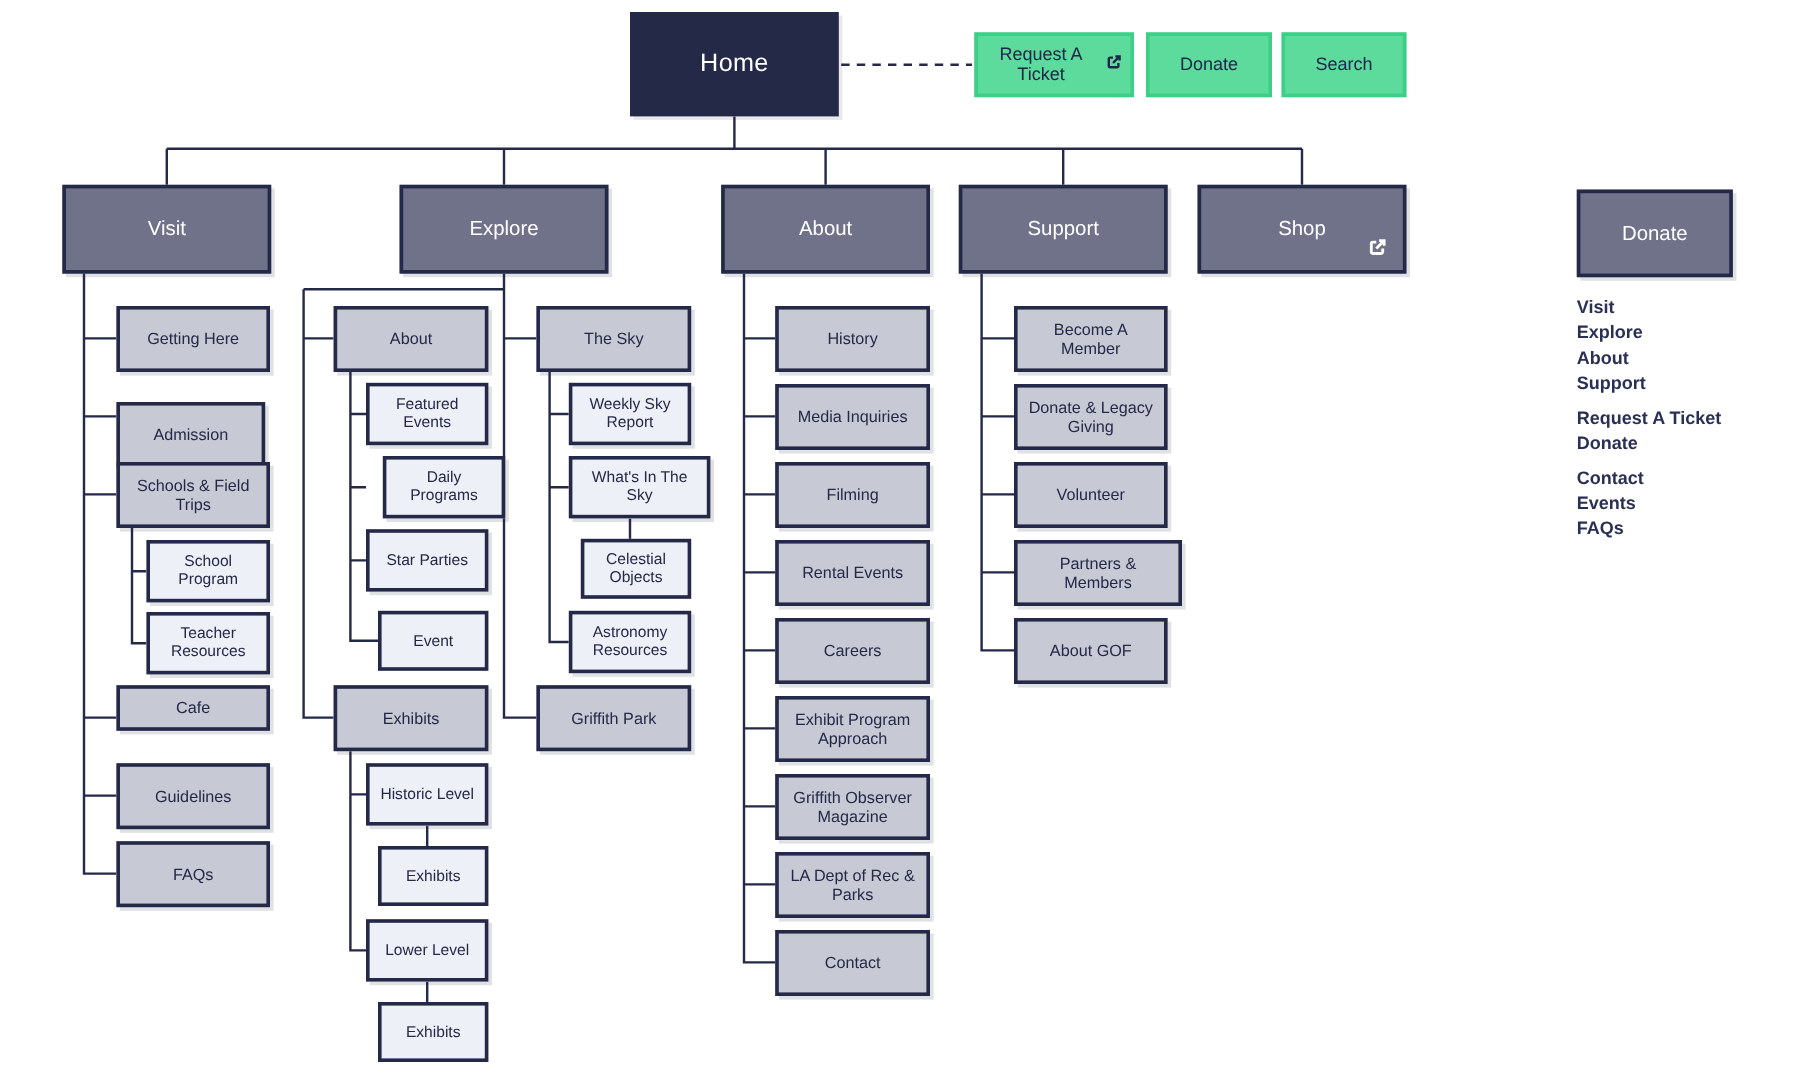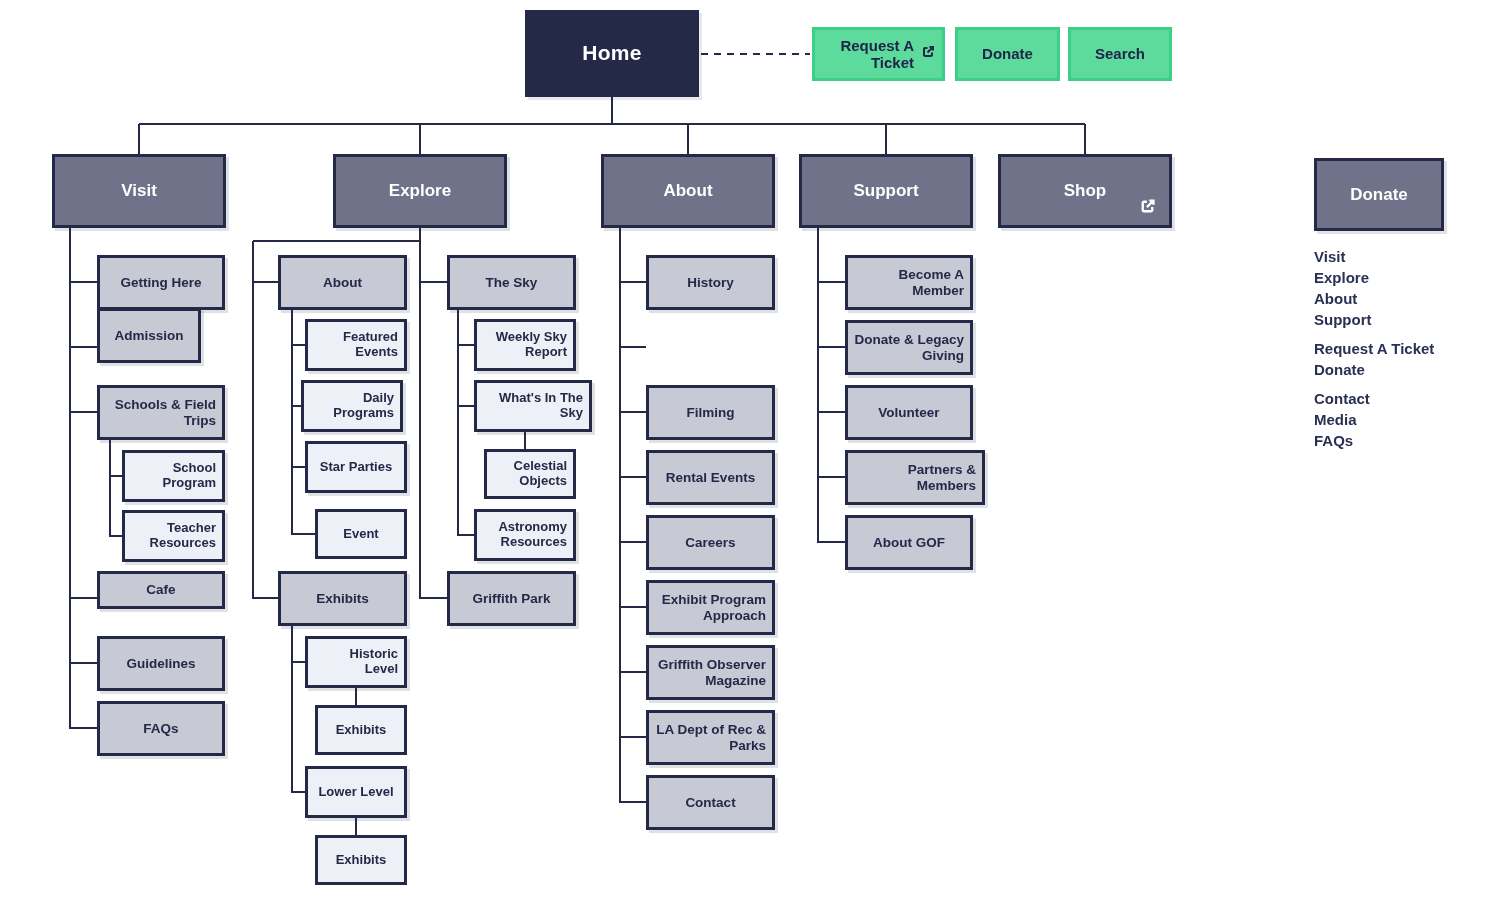--- a/index.html
+++ b/index.html
@@ -3,22 +3,22 @@
 <meta charset="utf-8">
 <style>
   html,body{margin:0;padding:0;background:#ffffff;}
   .canvas{
     position:relative;width:1500px;height:903px;background:#ffffff;
     font-family:"Liberation Sans","DejaVu Sans",sans-serif;overflow:hidden;
   }
   svg.wires{position:absolute;left:0;top:0;}
   .node{
     position:absolute;box-sizing:border-box;
-    display:flex;align-items:center;justify-content:center;text-align:right;
-    font-weight:700;color:#242948;padding:3px 6px;line-height:1.15;
+    display:flex;align-items:center;justify-content:center;text-align:center;
+    font-weight:400;color:#242948;padding:3px 6px;line-height:1.15;
   }
   .home{
     background:#242948;color:#ffffff;font-size:21px;letter-spacing:.3px;
     box-shadow:3px 3px 0 rgba(36,41,72,0.10);
   }
   .hdr{
     background:#6F7289;border:3px solid #242948;color:#ffffff;font-size:17px;
     box-shadow:3px 3px 0 rgba(36,41,72,0.14);
   }
   .child{
@@ -94,48 +94,49 @@
   <div class="node hdr" style="left:998px;top:154px;width:174px;height:74px">
     <span>Shop</span>
     <span class="shop-ext"><svg width="19" height="19" viewBox="0 0 16 16" fill="currentColor">
           <path d="M7.5 3H5C3.9 3 3 3.9 3 5v6c0 1.1.9 2 2 2h6c1.1 0 2-.9 2-2V8.5h-2V11H5V5h2.5z"></path>
           <path d="M9.5 2h4.5v4.5h-2V5.4L8.2 9.2 6.8 7.8 10.6 4H9.5z"></path>
         </svg></span>
   </div>
   <div class="node hdr" style="left:1314px;top:158px;width:130px;height:73px">Donate</div>
 
   <div class="node child" style="left:97px;top:255px;width:128px;height:55px">Getting Here</div>
-  <div class="node child" style="left:97px;top:308px;width:104px;height:55px">Admission</div>
+  <div class="node child" style="left:97px;top:335px;width:124px;height:55px">Admission</div>
   <div class="node child" style="left:97px;top:385px;width:128px;height:55px">Schools &amp; Field Trips</div>
   <div class="node sub" style="left:122px;top:450px;width:103px;height:52px">School Program</div>
   <div class="node sub" style="left:122px;top:510px;width:103px;height:52px">Teacher Resources</div>
   <div class="node child" style="left:97px;top:571px;width:128px;height:38px">Cafe</div>
   <div class="node child" style="left:97px;top:636px;width:128px;height:55px">Guidelines</div>
   <div class="node child" style="left:97px;top:701px;width:128px;height:55px">FAQs</div>
 
   <div class="node child" style="left:278px;top:255px;width:129px;height:55px">About</div>
   <div class="node sub" style="left:305px;top:319px;width:102px;height:52px">Featured Events</div>
-  <div class="node sub" style="left:301px;top:380px;width:102px;height:52px">Daily Programs</div>
+  <div class="node sub" style="left:319px;top:380px;width:102px;height:52px">Daily Programs</div>
   <div class="node sub" style="left:305px;top:441px;width:102px;height:52px">Star Parties</div>
   <div class="node sub stacked" style="left:315px;top:509px;width:92px;height:50px">Event</div>
 
   <div class="node child" style="left:278px;top:571px;width:129px;height:55px">Exhibits</div>
   <div class="node sub" style="left:305px;top:636px;width:102px;height:52px">Historic Level</div>
   <div class="node sub stacked" style="left:315px;top:705px;width:92px;height:50px">Exhibits</div>
   <div class="node sub" style="left:305px;top:766px;width:102px;height:52px">Lower Level</div>
   <div class="node sub stacked" style="left:315px;top:835px;width:92px;height:50px">Exhibits</div>
 
   <div class="node child" style="left:447px;top:255px;width:129px;height:55px">The Sky</div>
   <div class="node sub" style="left:474px;top:319px;width:102px;height:52px">Weekly Sky Report</div>
   <div class="node sub" style="left:474px;top:380px;width:118px;height:52px">What's In The Sky</div>
   <div class="node sub stacked" style="left:484px;top:449px;width:92px;height:50px">Celestial Objects</div>
   <div class="node sub" style="left:474px;top:509px;width:102px;height:52px">Astronomy Resources</div>
   <div class="node child" style="left:447px;top:571px;width:129px;height:55px">Griffith Park</div>
 
   <div class="node child" style="left:646px;top:255px;width:129px;height:55px">History</div>
+  <div class="node child" style="left:646px;top:320px;width:129px;height:55px">Media Inquiries</div>
   <div class="node child" style="left:646px;top:450px;width:129px;height:55px">Rental Events</div>
   <div class="node child" style="left:646px;top:385px;width:129px;height:55px">Filming</div>
   <div class="node child" style="left:646px;top:515px;width:129px;height:55px">Careers</div>
   <div class="node child" style="left:646px;top:580px;width:129px;height:55px">Exhibit Program Approach</div>
   <div class="node child" style="left:646px;top:645px;width:129px;height:55px">Griffith Observer Magazine</div>
   <div class="node child" style="left:646px;top:710px;width:129px;height:55px">LA Dept of Rec &amp; Parks</div>
   <div class="node child" style="left:646px;top:775px;width:129px;height:55px">Contact</div>
 
   <div class="node child" style="left:845px;top:255px;width:128px;height:55px">Become A Member</div>
   <div class="node child" style="left:845px;top:320px;width:128px;height:55px">Donate &amp; Legacy Giving</div>
@@ -149,18 +150,18 @@
       <span class="flink">Explore</span>
       <span class="flink">About</span>
       <span class="flink">Support</span>
     </div>
     <div class="fgroup">
       <span class="flink">Request A Ticket</span>
       <span class="flink">Donate</span>
     </div>
     <div class="fgroup">
       <span class="flink">Contact</span>
-      <span class="flink">Media</span>
+      <span class="flink">Events</span>
       <span class="flink">FAQs</span>
     </div>
   </div>
 
 </div>
 
 </body></html>

